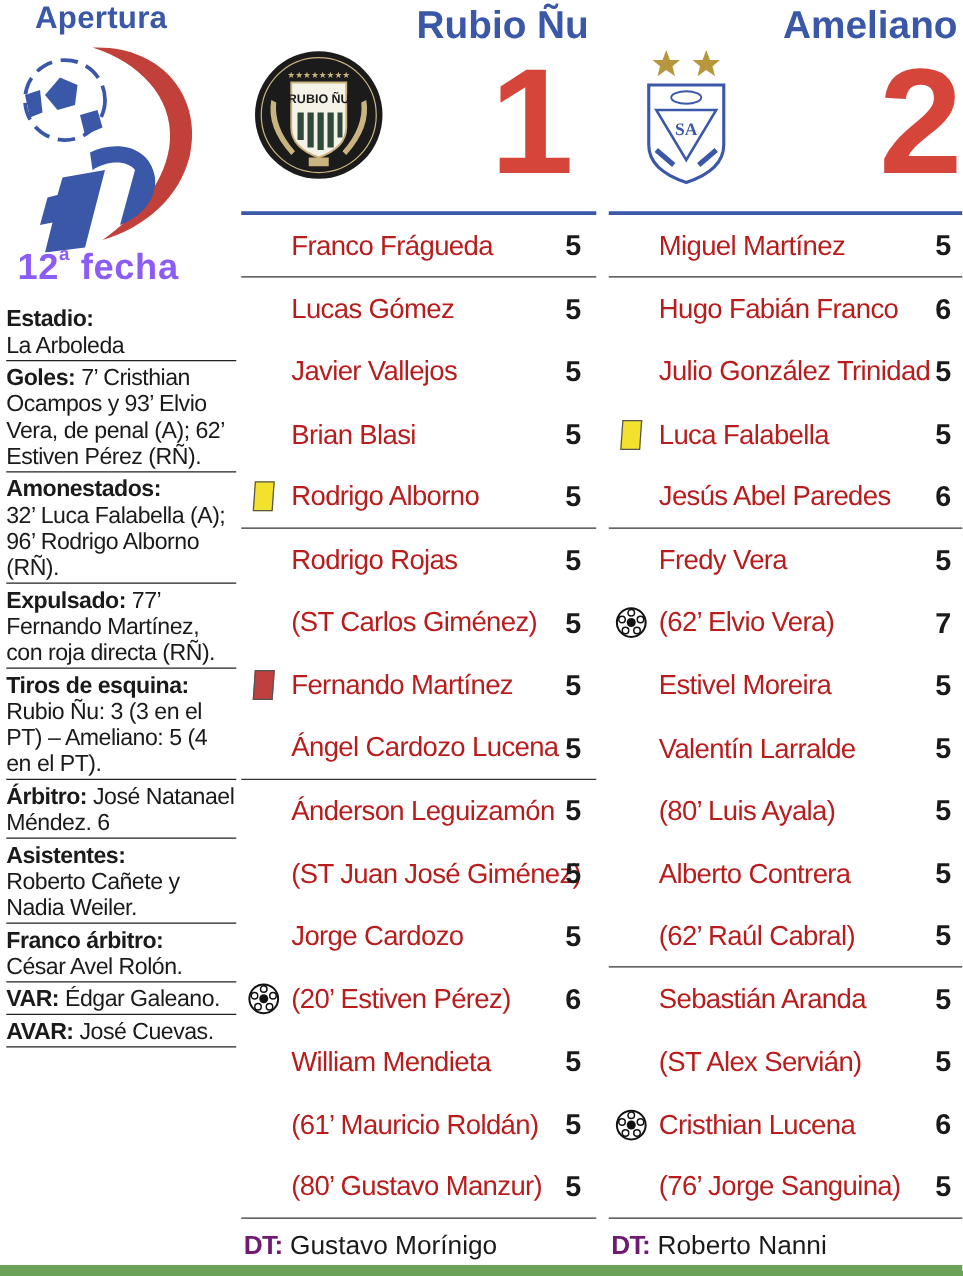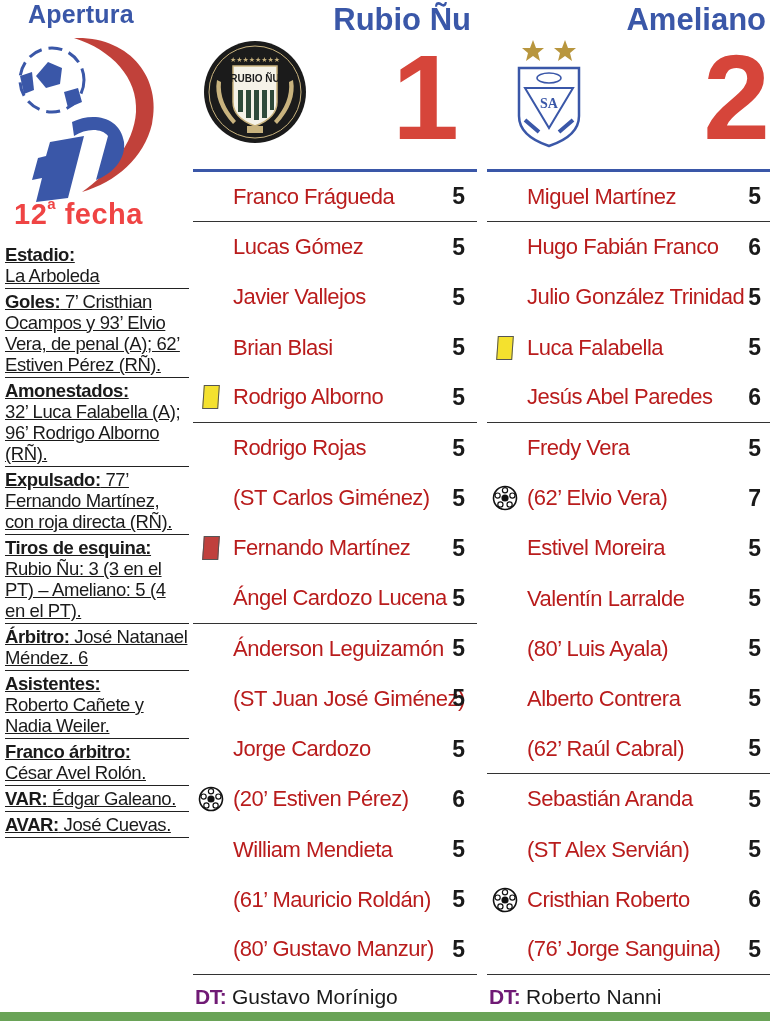--- a/index.html
+++ b/index.html
@@ -3,25 +3,25 @@
 <meta charset="utf-8">
 <style>
   * { box-sizing: border-box; margin: 0; padding: 0; }
   html, body { width: 770px; height: 1021px; background: #ffffff; overflow: hidden; }
   body { position: relative; font-family: "Liberation Sans", "DejaVu Sans", sans-serif; color: #1a1a1a; }
 
   
   .sidebar { position: absolute; left: 0; top: 0; width: 190px; height: 1021px; }
   .brand-title { position: absolute; left: 28px; top: 0px; font-size: 25px; font-weight: 700; color: #3a57a8; letter-spacing: 0.2px; }
   .logo { position: absolute; left: 12px; top: 32px; width: 150px; height: 170px; }
-  .fecha { position: absolute; left: 14px; top: 198px; font-size: 29px; font-weight: 700; color: #ef4444; letter-spacing: 0.5px; }
+  .fecha { position: absolute; left: 14px; top: 198px; font-size: 29px; font-weight: 700; color: #8b5cf6; letter-spacing: 0.5px; }
   .fecha sup { font-size: 15px; position: relative; top: -4px; }
 
   .info { position: absolute; left: 5px; top: 242px; width: 184px; }
-  .info-block { border-bottom: 1.5px solid #222; padding: 2px 0 2px 0; font-size: 18.5px; line-height: 21px; color: #1a1a1a; font-family: "Liberation Sans Narrow", "Liberation Sans", sans-serif; letter-spacing: -0.4px; text-decoration: underline; }
+  .info-block { border-bottom: 1.5px solid #222; padding: 2px 0 2px 0; font-size: 18.5px; line-height: 21px; color: #1a1a1a; font-family: "Liberation Sans Narrow", "Liberation Sans", sans-serif; letter-spacing: -0.4px; }
   .info-block b { font-weight: 700; }
 
   
   .team { position: absolute; top: 0; height: 1021px; }
   .team.home { left: 193px; width: 284px; }
   .team.away { left: 487px; width: 283px; }
   .team-name { position: absolute; right: 6px; top: 2px; font-size: 31px; font-weight: 700; color: #3a57a8; }
   .team.away .team-name { right: 4px; }
   .crest { position: absolute; top: 40px; }
   .team.home .crest { left: 10px; width: 104px; height: 104px; }
@@ -280,21 +280,21 @@
       <div class="row">
         <svg class="ball" viewBox="0 0 26 26">
           <circle cx="13" cy="13" r="11.5" fill="#fff" stroke="#111" stroke-width="1.6"></circle>
           <circle cx="13" cy="13" r="3.6" fill="#111"></circle>
           <circle cx="13" cy="5.2" r="2.6" fill="none" stroke="#111" stroke-width="1.2"></circle>
           <circle cx="20.4" cy="10.6" r="2.6" fill="none" stroke="#111" stroke-width="1.2"></circle>
           <circle cx="17.6" cy="19.4" r="2.6" fill="none" stroke="#111" stroke-width="1.2"></circle>
           <circle cx="8.4" cy="19.4" r="2.6" fill="none" stroke="#111" stroke-width="1.2"></circle>
           <circle cx="5.6" cy="10.6" r="2.6" fill="none" stroke="#111" stroke-width="1.2"></circle>
         </svg>
-        <span class="name">Cristhian Roberto</span>
+        <span class="name">Cristhian Lucena</span>
         <span class="rating">6</span>
       </div>
       <div class="row sep">
         <span class="name">(76’ Jorge Sanguina)</span>
         <span class="rating">5</span>
       </div>
     </div>
 
   <div class="coach">
     <span class="label">DT:</span>

